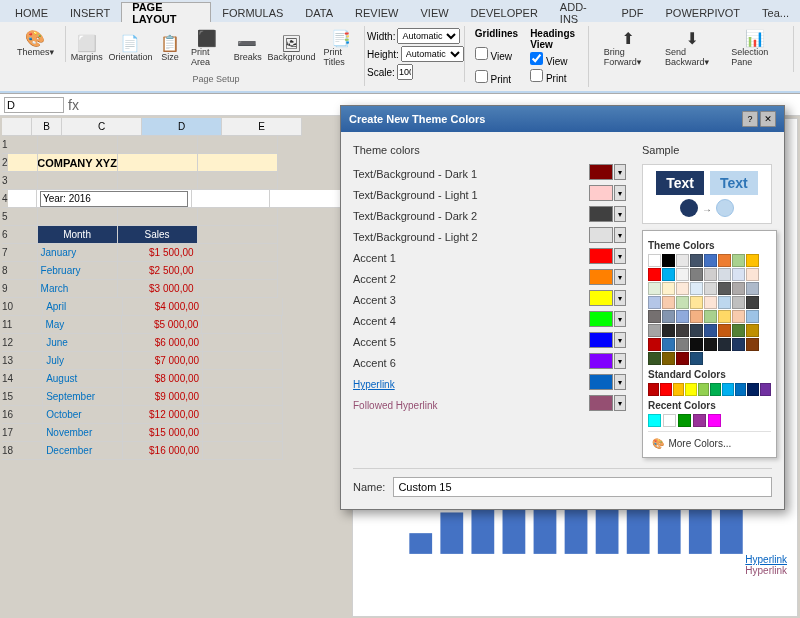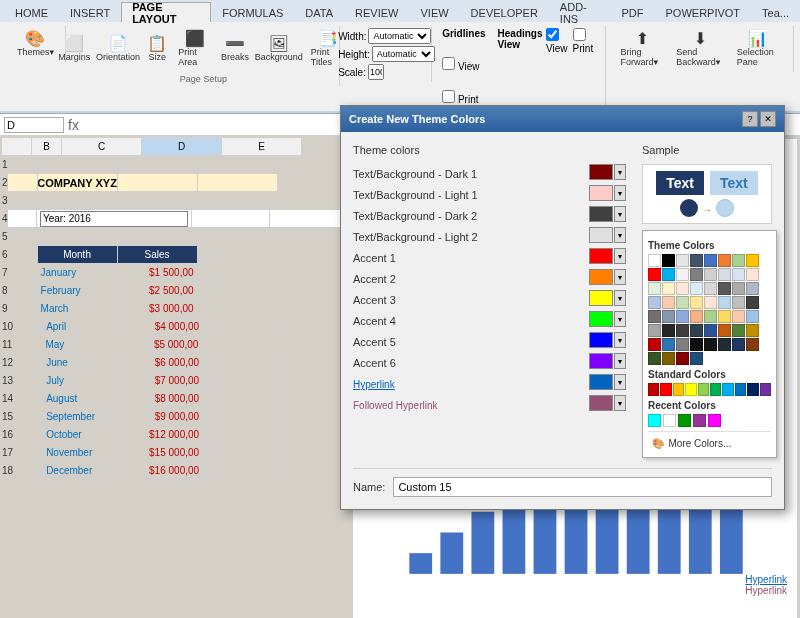--- a/index.html
+++ b/index.html
@@ -155,26 +155,26 @@
             <select style="font-size:9px;height:16px;"><option>Automatic</option></select>
           </div>
         <div style="display:flex;align-items:center;gap:2px;">
             <span>Scale:</span>
             <input type="text" value="100%" style="width: 16px; height: 16px; font-size: 9px;">
           </div>
       </div>
     </div>
     <div class="ribbon-group">
       <div style="display:flex;gap:12px;font-size:10px;">
-        <div style="display:flex;flex-direction:column;gap:18px;">
+        <div style="display:flex;flex-direction:column;gap:8px;">
           <span style="font-size:10px;font-weight:600;">Gridlines</span>
           <label><input type="checkbox" style=""> View</label>
           <label><input type="checkbox" style=""> Print</label>
         </div>
-        <div style="display:flex;flex-direction:row;gap:2px;">
+        <div style="display:flex;flex-direction:column;gap:2px;">
           <span style="font-size:10px;font-weight:600;">Headings View</span>
           <label><input type="checkbox" checked="" style=""> View</label>
           <label><input type="checkbox" style=""> Print</label>
         </div>
       </div>
     </div>
     <div class="ribbon-group">
       <div class="ribbon-group-buttons">
         <div class="ribbon-btn">
             <span class="ribbon-icon">⬆</span>

